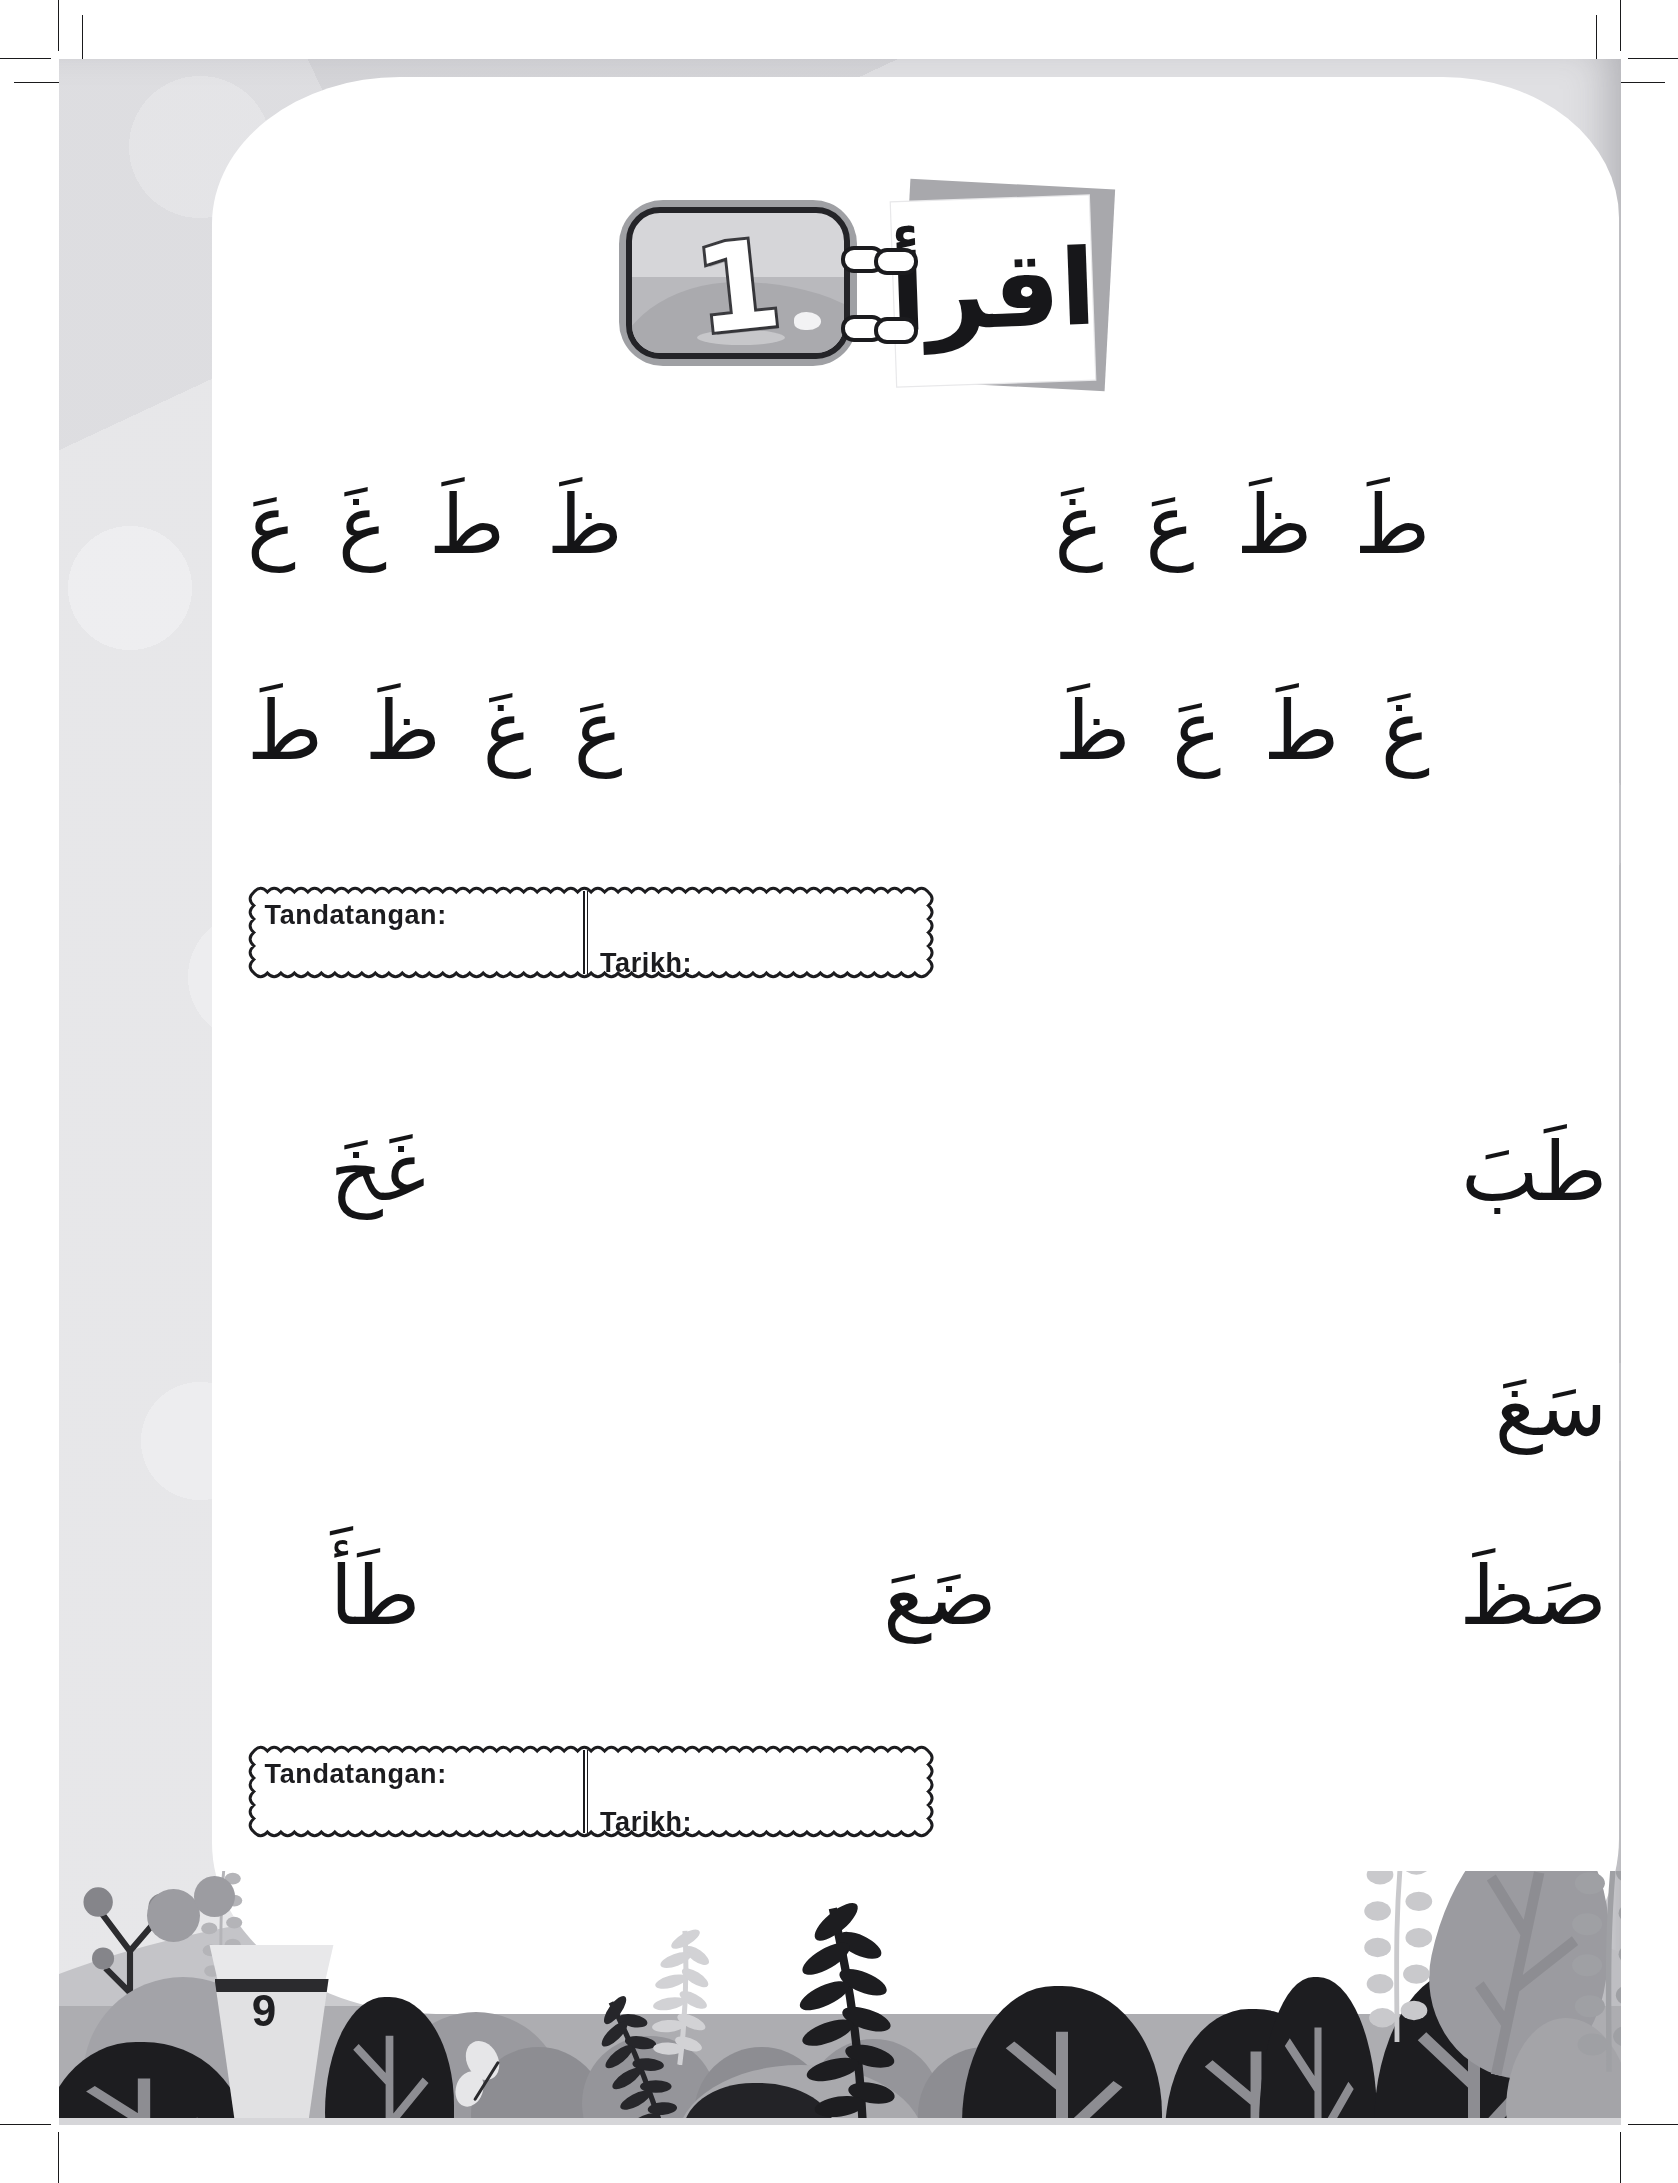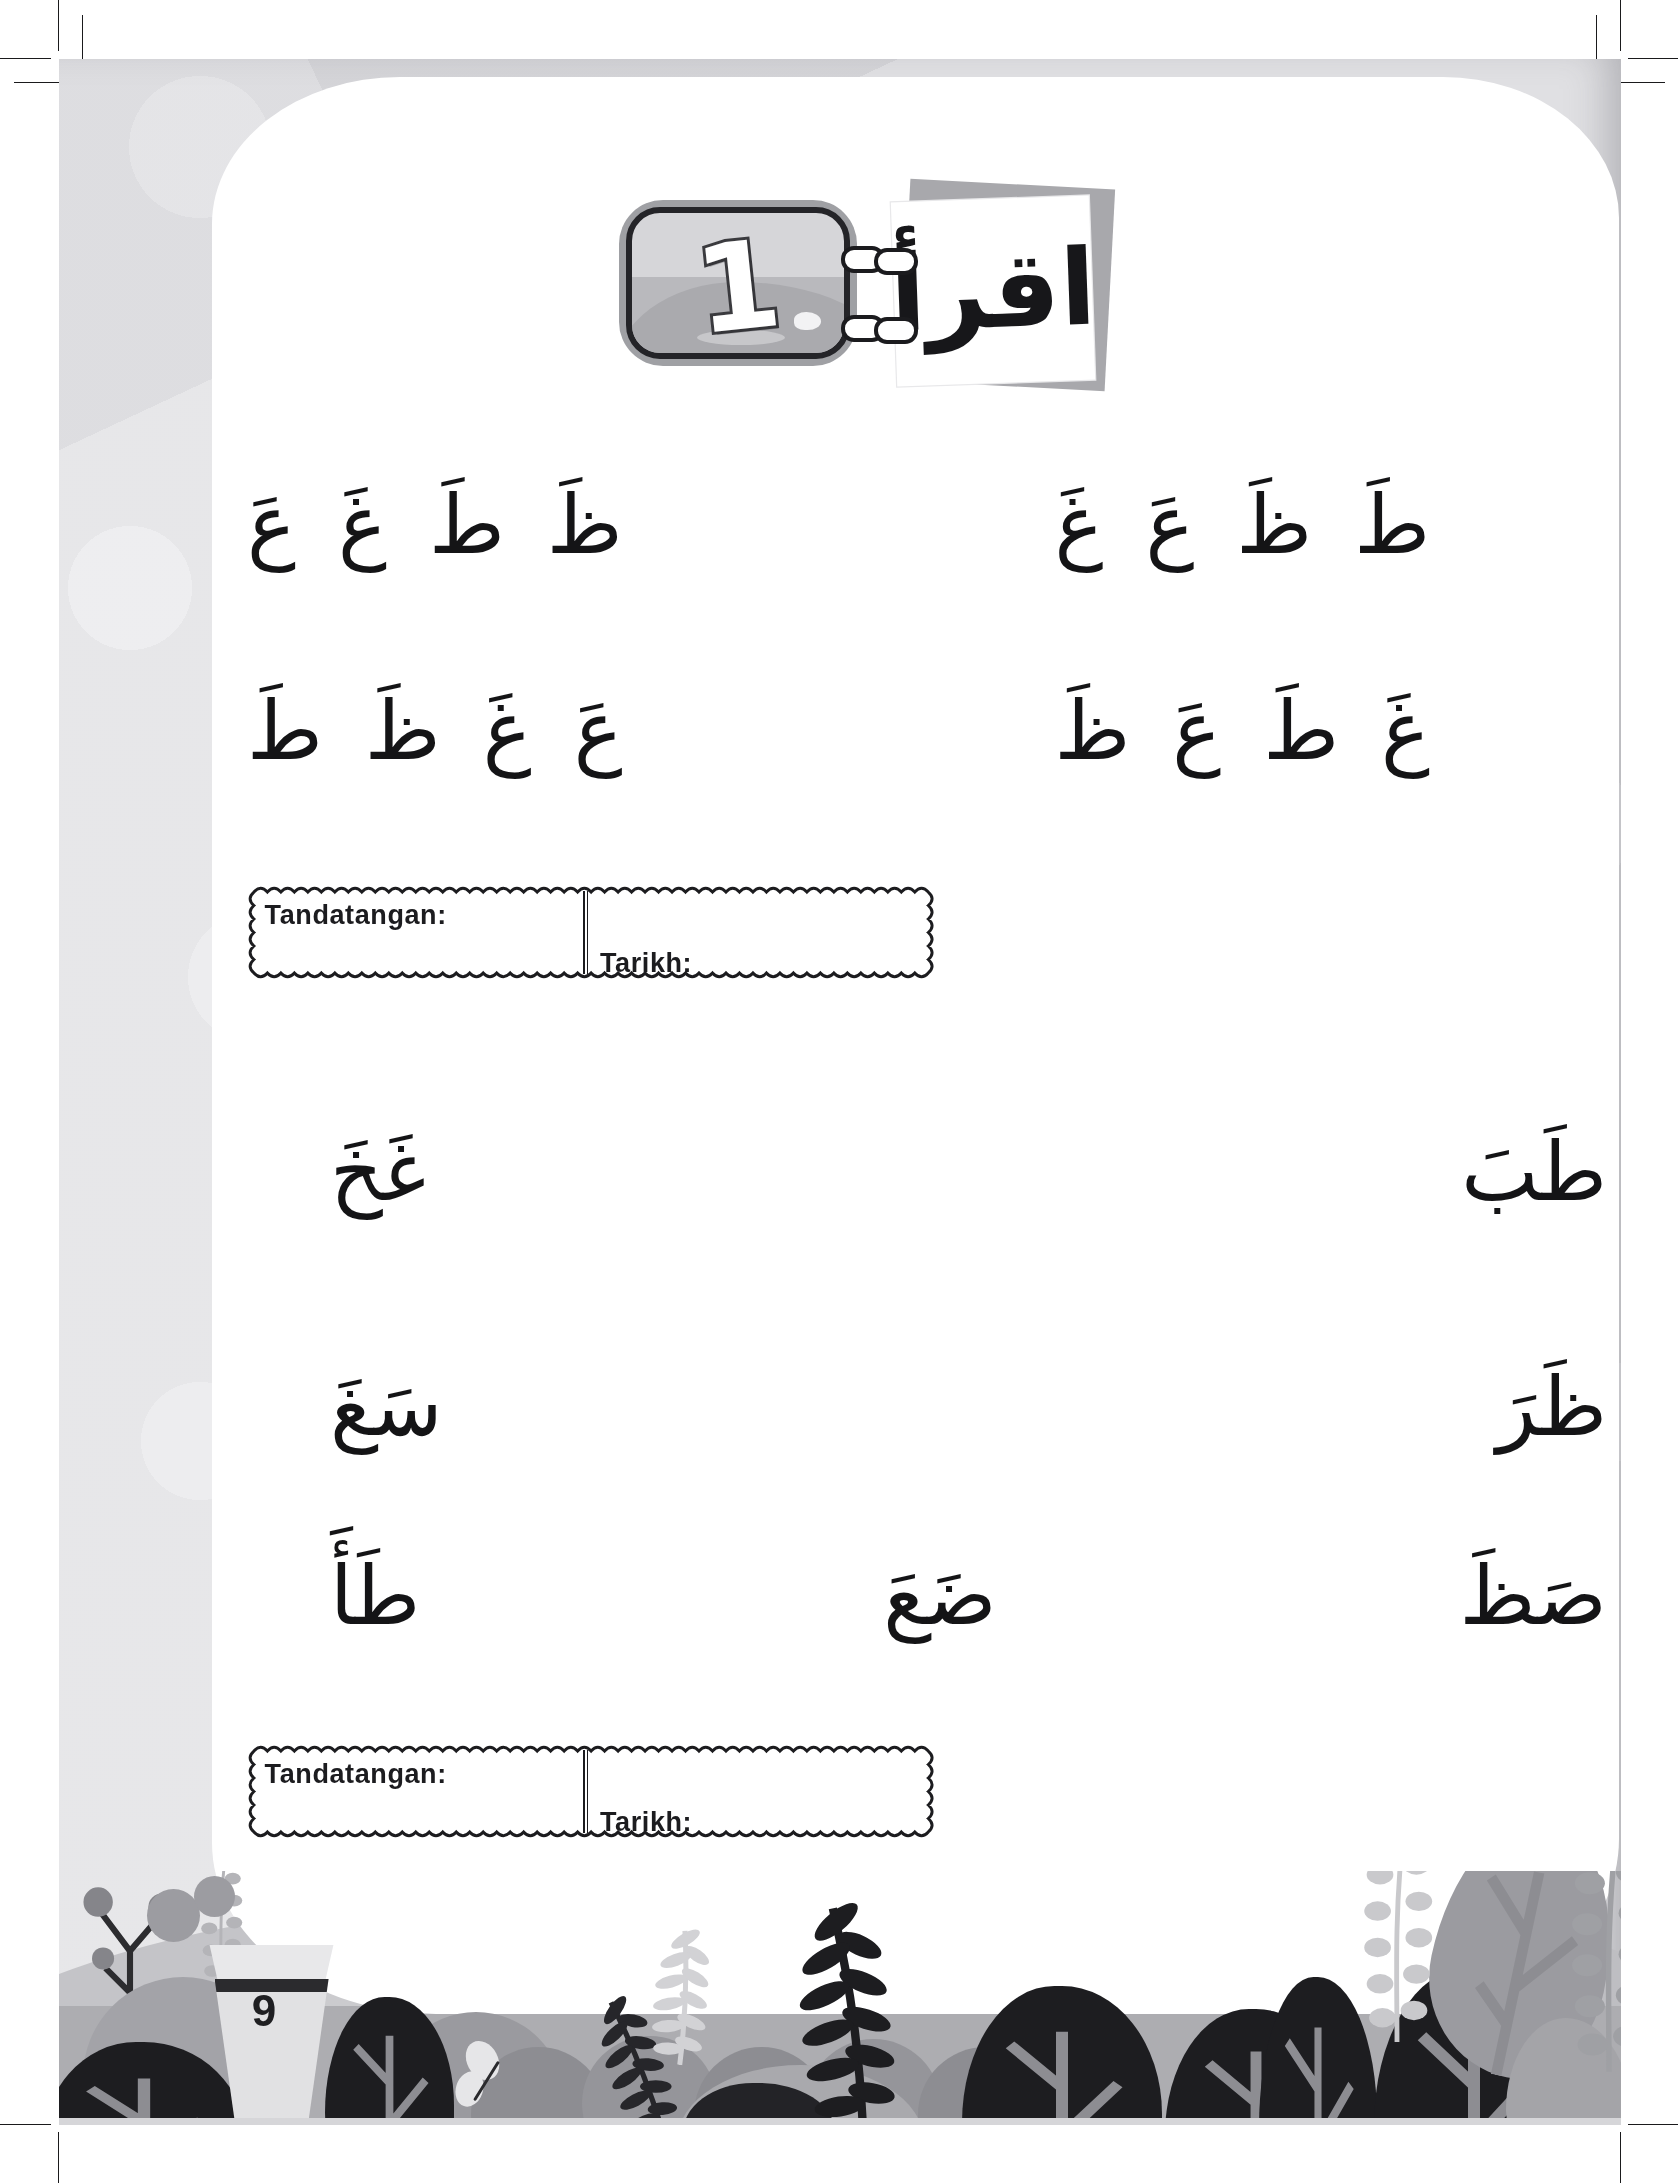--- a/index.html
+++ b/index.html
@@ -192,21 +192,20 @@
       <div class="sig-divider"></div>
       <div class="sig-label">Tandatangan:</div>
       <div class="date-label">Tarikh:</div>
     </div>
 
     <div class="row-syll" style="top:1035px;">
       <span class="ar">طَبَ</span>
       <span class="ar">غَخَ</span>
     </div>
     <div class="row-syll" style="top:1270px;">
-      <span class="ar">ظَرَ</span>
       <span class="ar">سَغَ</span>
     </div>
     <div class="row-syll" style="top:1459px;">
       <span class="ar">صَظَ</span>
       <span class="ar">ضَعَ</span>
       <span class="ar">طَأَ</span>
     </div>
 
     <div class="sigbox" style="top:1685px;">
       <svg class="wavy" width="697" height="95" viewBox="0 0 1185 162">

